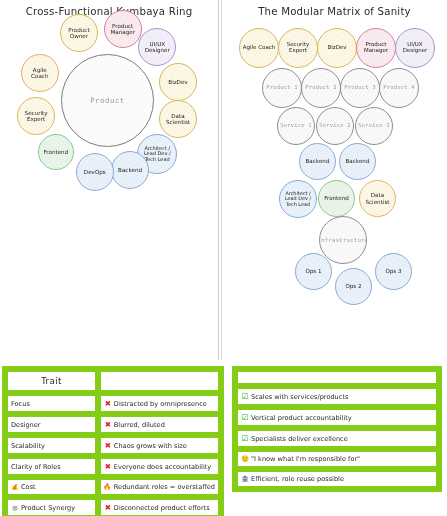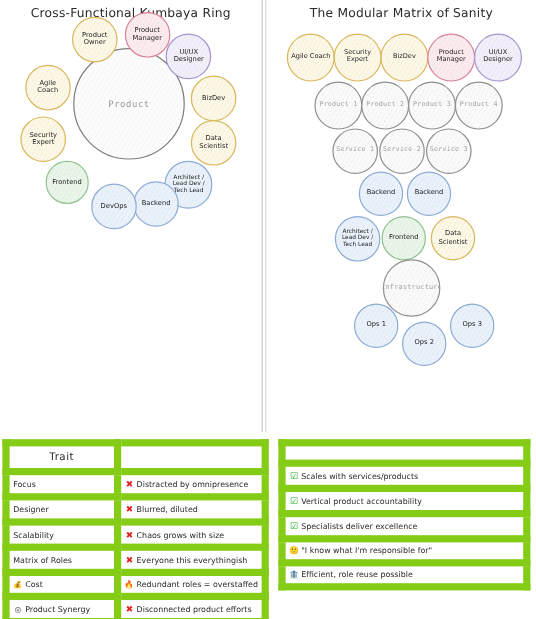--- a/index.html
+++ b/index.html
@@ -128,21 +128,21 @@
 <body>
 
 <div id="root">
 
   <div class="panel-divider d1"></div>
   <div class="panel-divider d2"></div>
 
   <div class="panel left">
     <div class="panel-title">Cross-Functional Kumbaya Ring</div>
     <div id="left-diagram">
-        <div class="center-hub" style="left: 61px; top: 40px; width: 93px; height: 93px;">
+        <div class="center-hub" style="left: 61px; top: 54px; width: 93px; height: 93px;">
           <span class="lbl">Product</span>
         </div>
         <div class="bubble c-yellow" style="left: 59.9766px; top: 14.3031px; width: 38px; height: 38px;">
           <span class="lbl" style="font-size: 5.6px;">Product
 Owner</span>
         </div>
         <div class="bubble c-pink" style="left: 103.678px; top: 10.0952px; width: 38px; height: 38px;">
           <span class="lbl" style="font-size: 5.6px;">Product
 Manager</span>
         </div>
@@ -271,22 +271,22 @@
           </tr>
           <tr>
             <td class="col-trait rowlabel"><span>Designer</span></td>
             <td class="col-val"><span class="ico x">✖</span><span>Blurred, diluted</span></td>
           </tr>
           <tr>
             <td class="col-trait rowlabel"><span>Scalability</span></td>
             <td class="col-val"><span class="ico x">✖</span><span>Chaos grows with size</span></td>
           </tr>
           <tr>
-            <td class="col-trait rowlabel"><span>Matrix of Roles</span></td>
-            <td class="col-val"><span class="ico x">✖</span><span>Everyone this everythingish</span></td>
+            <td class="col-trait rowlabel"><span>Clarity of Roles</span></td>
+            <td class="col-val"><span class="ico x">✖</span><span>Everyone does accountability</span></td>
           </tr>
           <tr>
             <td class="col-trait rowlabel"><span class="ico em">💰</span><span>Cost</span></td>
             <td class="col-val"><span class="ico em">🔥</span><span>Redundant roles = overstaffed</span></td>
           </tr>
           <tr>
             <td class="col-trait rowlabel"><span class="ico em">◎</span><span>Product Synergy</span></td>
             <td class="col-val"><span class="ico x">✖</span><span>Disconnected product efforts</span></td>
           </tr>
         </tbody>

